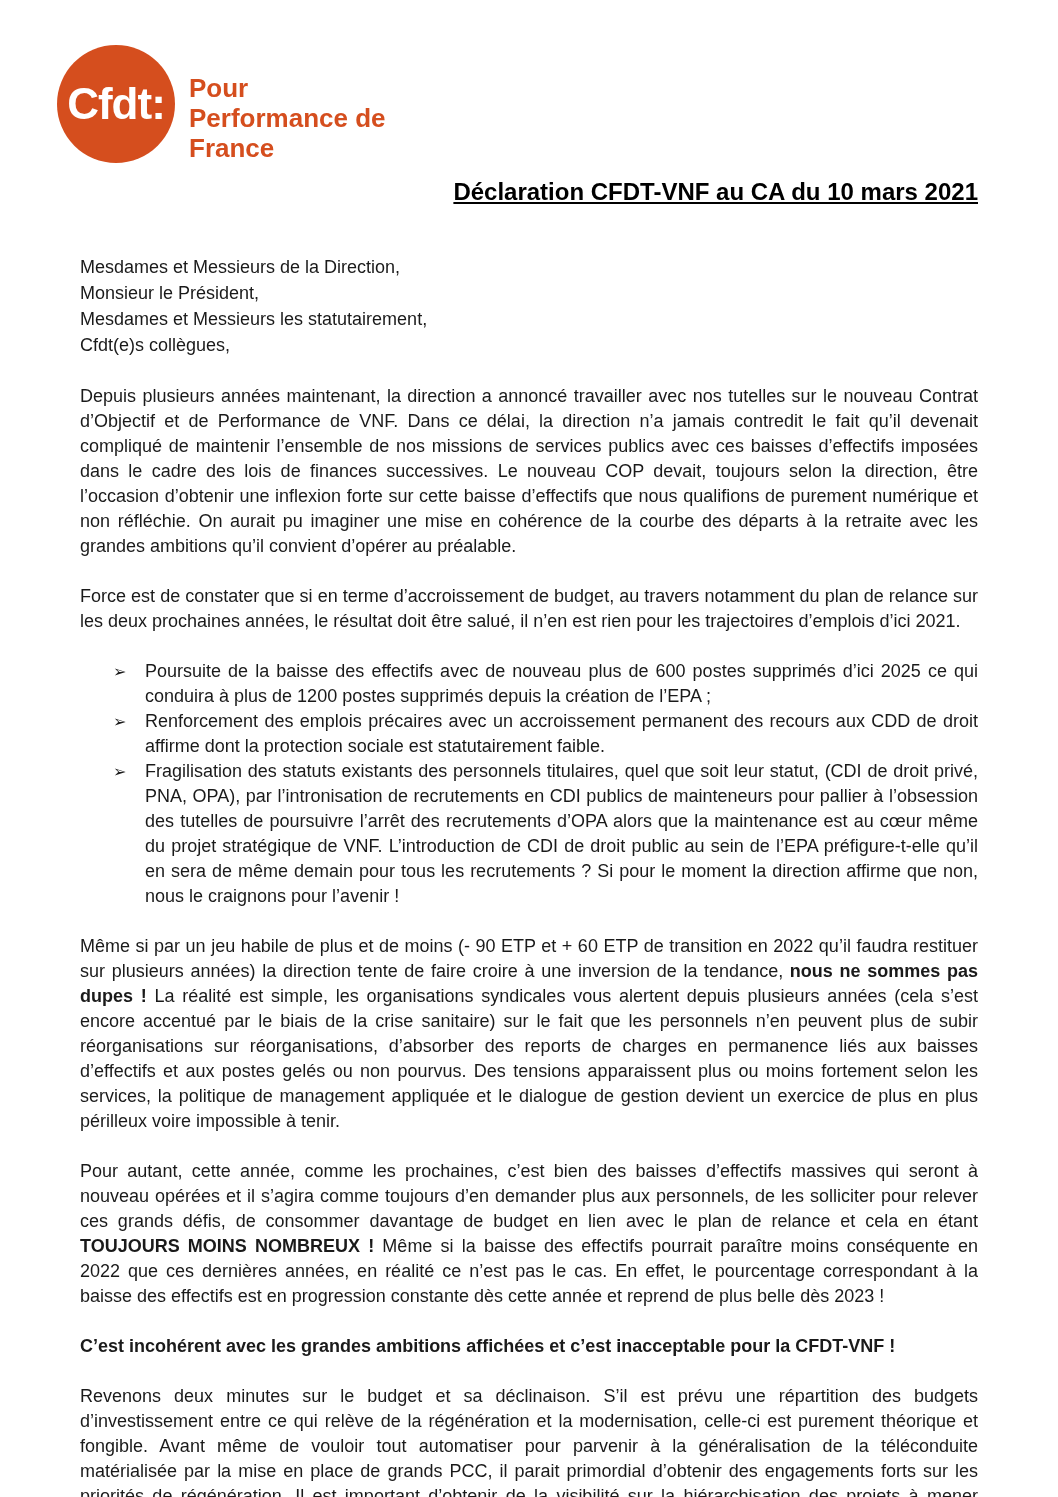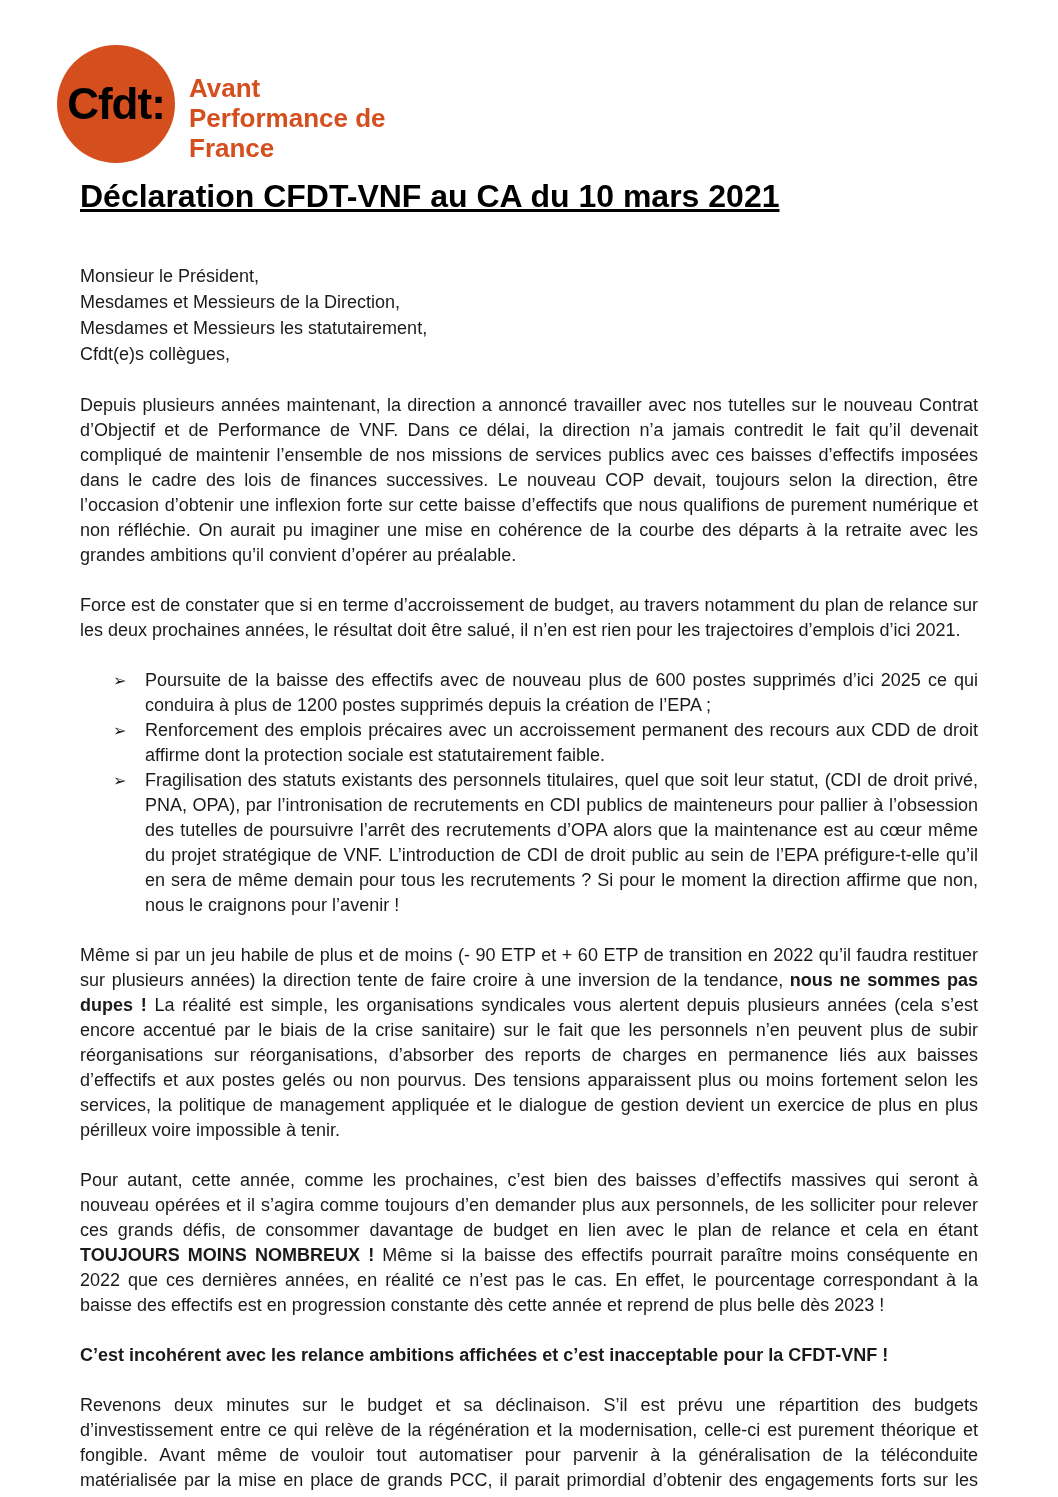--- a/index.html
+++ b/index.html
@@ -20,36 +20,36 @@
   .letterhead { position: relative; height: 125px; margin-bottom: 8px; }
   .logo { display: flex; align-items: flex-start; gap: 14px; margin-left: -23px; }
   .logo-circle {
     width: 118px; height: 118px;
     border-radius: 50%;
     background: #d54e1e;
     display: flex; align-items: center; justify-content: center;
     flex: 0 0 auto;
   }
   .logo-circle span {
-    color: #000000;
+    color: #ffffff;
     font-weight: bold;
     font-size: 44px;
     letter-spacing: -1px;
   }
   .logo-org {
     color: #d54e1e;
     font-weight: bold;
     font-size: 26px;
     line-height: 30px;
     padding-top: 28px;
   }
   
   .doc-title {
-    text-align: left;
-    font-size: 32px;
+    text-align: right;
+    font-size: 24px;
     font-weight: bold;
     text-decoration: underline;
     color: #000000;
     margin: 8px 0 48px 0;
   }
   
   .salutation { font-size: 18px; line-height: 26px; margin-bottom: 26px; }
   .bodytext p {
     font-size: 18px;
     line-height: 25px;
@@ -78,32 +78,32 @@
 <body>
 
 <div class="page">
 
   <header class="letterhead">
     <div class="logo">
       <div class="logo-circle">
         <span>Cfdt:</span>
       </div>
       <div class="logo-org">
-        <div>Avant</div>
+        <div>Pour</div>
         <div>Performance de</div>
         <div>France</div>
       </div>
     </div>
   </header>
 
   <h1 class="doc-title">Déclaration CFDT-VNF au CA du 10 mars 2021</h1>
 
   <div class="salutation">
+    <div>Mesdames et Messieurs de la Direction,</div>
     <div>Monsieur le Président,</div>
-    <div>Mesdames et Messieurs de la Direction,</div>
     <div>Mesdames et Messieurs les statutairement,</div>
     <div>Cfdt(e)s collègues,</div>
   </div>
 
   <div class="bodytext">
 
     <p>Depuis plusieurs années maintenant, la direction a annoncé travailler avec nos tutelles sur le nouveau Contrat d’Objectif et de Performance de VNF. Dans ce délai, la direction n’a jamais contredit le fait qu’il devenait compliqué de maintenir l’ensemble de nos missions de services publics avec ces baisses d’effectifs imposées dans le cadre des lois de finances successives. Le nouveau COP devait, toujours selon la direction, être l’occasion d’obtenir une inflexion forte sur cette baisse d’effectifs que nous qualifions de purement numérique et non réfléchie. On aurait pu imaginer une mise en cohérence de la courbe des départs à la retraite avec les grandes ambitions qu’il convient d’opérer au préalable.</p>
 
     <p>Force est de constater que si en terme d’accroissement de budget, au travers notamment du plan de relance sur les deux prochaines années, le résultat doit être salué, il n’en est rien pour les trajectoires d’emplois d’ici 2021.</p>
 
@@ -119,19 +119,19 @@
       <li>
         <span class="marker">➢</span>
         <span>Fragilisation des statuts existants des personnels titulaires, quel que soit leur statut, (CDI de droit privé, PNA, OPA), par l’intronisation de recrutements en CDI publics de mainteneurs pour pallier à l’obsession des tutelles de poursuivre l’arrêt des recrutements d’OPA alors que la maintenance est au cœur même du projet stratégique de VNF. L’introduction de CDI de droit public au sein de l’EPA préfigure-t-elle qu’il en sera de même demain pour tous les recrutements ? Si pour le moment la direction affirme que non, nous le craignons pour l’avenir !</span>
       </li>
     </ul>
 
     <p><span>Même si par un jeu habile de plus et de moins (- 90 ETP et + 60 ETP de transition en 2022 qu’il faudra restituer sur plusieurs années) la direction tente de faire croire à une inversion de la tendance, </span><strong>nous ne sommes pas dupes !</strong><span> La réalité est simple, les organisations syndicales vous alertent depuis plusieurs années (cela s’est encore accentué par le biais de la crise sanitaire) sur le fait que les personnels n’en peuvent plus de subir réorganisations sur réorganisations, d’absorber des reports de charges en permanence liés aux baisses d’effectifs et aux postes gelés ou non pourvus. Des tensions apparaissent plus ou moins fortement selon les services, la politique de management appliquée et le dialogue de gestion devient un exercice de plus en plus périlleux voire impossible à tenir.</span></p>
 
     <p><span>Pour autant, cette année, comme les prochaines, c’est bien des baisses d’effectifs massives qui seront à nouveau opérées et il s’agira comme toujours d’en demander plus aux personnels, de les solliciter pour relever ces grands défis, de consommer davantage de budget en lien avec le plan de relance et cela en étant </span><strong>TOUJOURS MOINS NOMBREUX !</strong><span> Même si la baisse des effectifs pourrait paraître moins conséquente en 2022 que ces dernières années, en réalité ce n’est pas le cas. En effet, le pourcentage correspondant à la baisse des effectifs est en progression constante dès cette année et reprend de plus belle dès 2023 !</span></p>
 
-    <p class="bold-line">C’est incohérent avec les relance ambitions affichées et c’est inacceptable pour la CFDT-VNF !</p>
+    <p class="bold-line">C’est incohérent avec les grandes ambitions affichées et c’est inacceptable pour la CFDT-VNF !</p>
 
     <p>Revenons deux minutes sur le budget et sa déclinaison. S’il est prévu une répartition des budgets d’investissement entre ce qui relève de la régénération et la modernisation, celle-ci est purement théorique et fongible. Avant même de vouloir tout automatiser pour parvenir à la généralisation de la téléconduite matérialisée par la mise en place de grands PCC, il parait primordial d’obtenir des engagements forts sur les priorités de régénération. Il est important d’obtenir de la visibilité sur la hiérarchisation des projets à mener comme par exemple la réfection des barrages manuels pour lesquels notre directeur général avait promis de sanctuariser des postes. A ce jour, de trop</p>
 
   </div>
 
 </div>
 
 </body></html>

